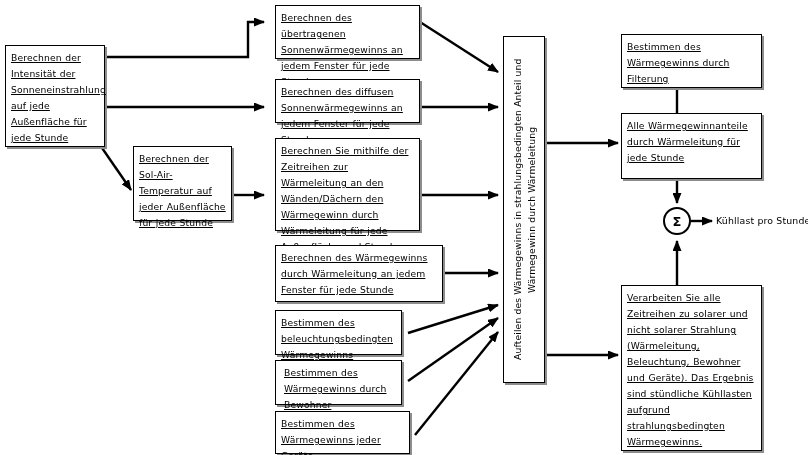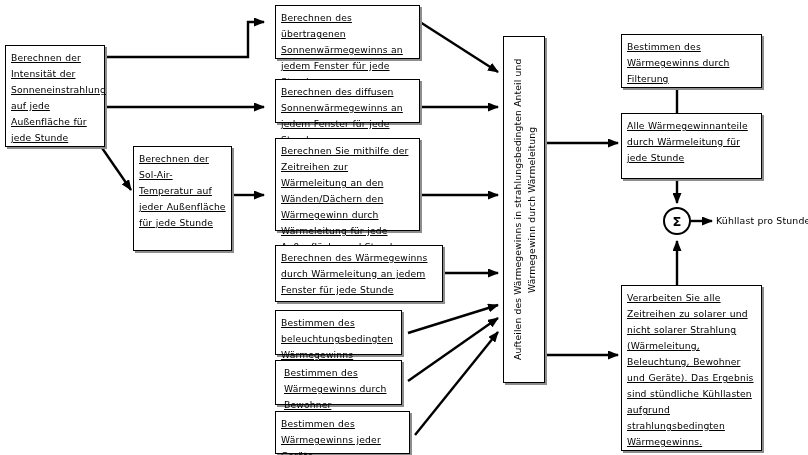--- a/index.html
+++ b/index.html
@@ -125,21 +125,21 @@
       <path d="M677,180 L677,203" marker-end="url(#ah)"></path>
 
       <path d="M677,310 L677,241" marker-end="url(#ah)"></path>
 
       <path d="M691,221 L712,221" marker-end="url(#ah)"></path>
     </g>
   </svg>
 
   <div class="node" style="left:5px; top:45px; width:100px; height:102px;">Berechnen der Intensität der Sonneneinstrahlung auf jede Außenfläche für jede Stunde</div>
 
-  <div class="node" style="left:133px; top:146px; width:99px; height:105px;">Berechnen der Sol-Air-Temperatur auf jeder Außenfläche für jede Stunde</div>
+  <div class="node" style="left:133px; top:146px; width:99px; height:75px;">Berechnen der Sol-Air-Temperatur auf jeder Außenfläche für jede Stunde</div>
 
   <div class="node" style="left:275px; top:5px; width:145px; height:54px;">Berechnen des übertragenen Sonnenwärmegewinns an jedem Fenster für jede Stunde</div>
 
   <div class="node" style="left:275px; top:79px; width:145px; height:44px;">Berechnen des diffusen Sonnenwärmegewinns an jedem Fenster für jede Stunde</div>
 
   <div class="node" style="left:275px; top:138px; width:145px; height:93px;">Berechnen Sie mithilfe der Zeitreihen zur Wärmeleitung an den Wänden/Dächern den Wärmegewinn durch Wärmeleitung für jede Außenfläche und Stunde.</div>
 
   <div class="node" style="left:275px; top:245px; width:168px; height:57px;">Berechnen des Wärmegewinns durch Wärmeleitung an jedem Fenster für jede Stunde</div>
 
   <div class="node" style="left:275px; top:310px; width:127px; height:45px;">Bestimmen des beleuchtungsbedingten Wärmegewinns</div>

